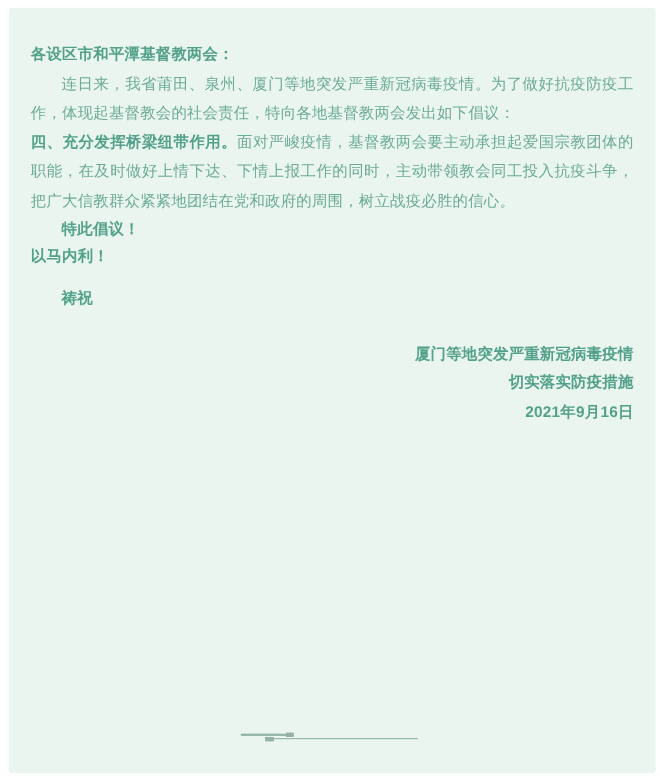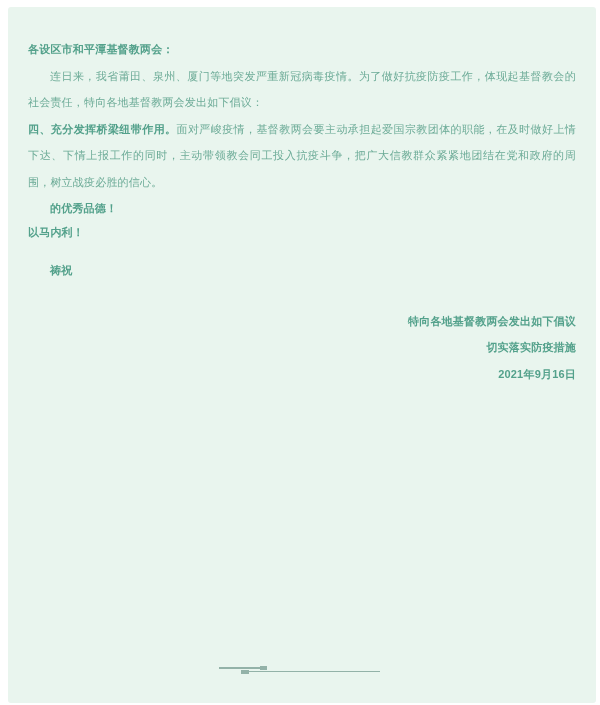--- a/index.html
+++ b/index.html
@@ -27,21 +27,21 @@
     position: absolute;
     left: 8px;
     top: 7px;
     right: 4px;
     bottom: 2px;
     background: var(--panel-bg);
     border-radius: 3px;
   }
   .content {
     padding: 29px 20px 0 20px;
-    font-size: 11px;
+    font-size: 14px;
     line-height: 26.5px;
     color: var(--body-text);
     letter-spacing: 0.2px;
   }
   .para {
     text-align: justify;
   }
   .indent {
     text-indent: 2em;
   }
@@ -84,28 +84,28 @@
 
       <p class="para bold">各设区市和平潭基督教两会：</p>
 
       <p class="para indent">连日来，我省莆田、泉州、厦门等地突发严重新冠病毒疫情。为了做好抗疫防疫工作，体现起基督教会的社会责任，特向各地基督教两会发出如下倡议：</p>
 
 
 
 
       <p class="para"><span class="bold">四、充分发挥桥梁纽带作用。</span><span>面对严峻疫情，基督教两会要主动承担起爱国宗教团体的职能，在及时做好上情下达、下情上报工作的同时，主动带领教会同工投入抗疫斗争，把广大信教群众紧紧地团结在党和政府的周围，树立战疫必胜的信心。</span></p>
 
-      <p class="para indent bold">的优秀品德！</p>
+      <p class="para indent bold">特此倡议！</p>
 
       <p class="para bold blessing-second">以马内利！</p>
 
       <p class="para indent bold blessing-first">祷祝</p>
 
       <div class="signature">
-        <p class="bold">特向各地基督教两会发出如下倡议</p>
+        <p class="bold">厦门等地突发严重新冠病毒疫情</p>
         <p class="bold">切实落实防疫措施</p>
         <p class="bold">2021年9月16日</p>
       </div>
 
     </div>
 
     <div class="divider">
       <span class="d-line-top"></span>
       <span class="d-block-top"></span>
       <span class="d-line-bottom"></span>

